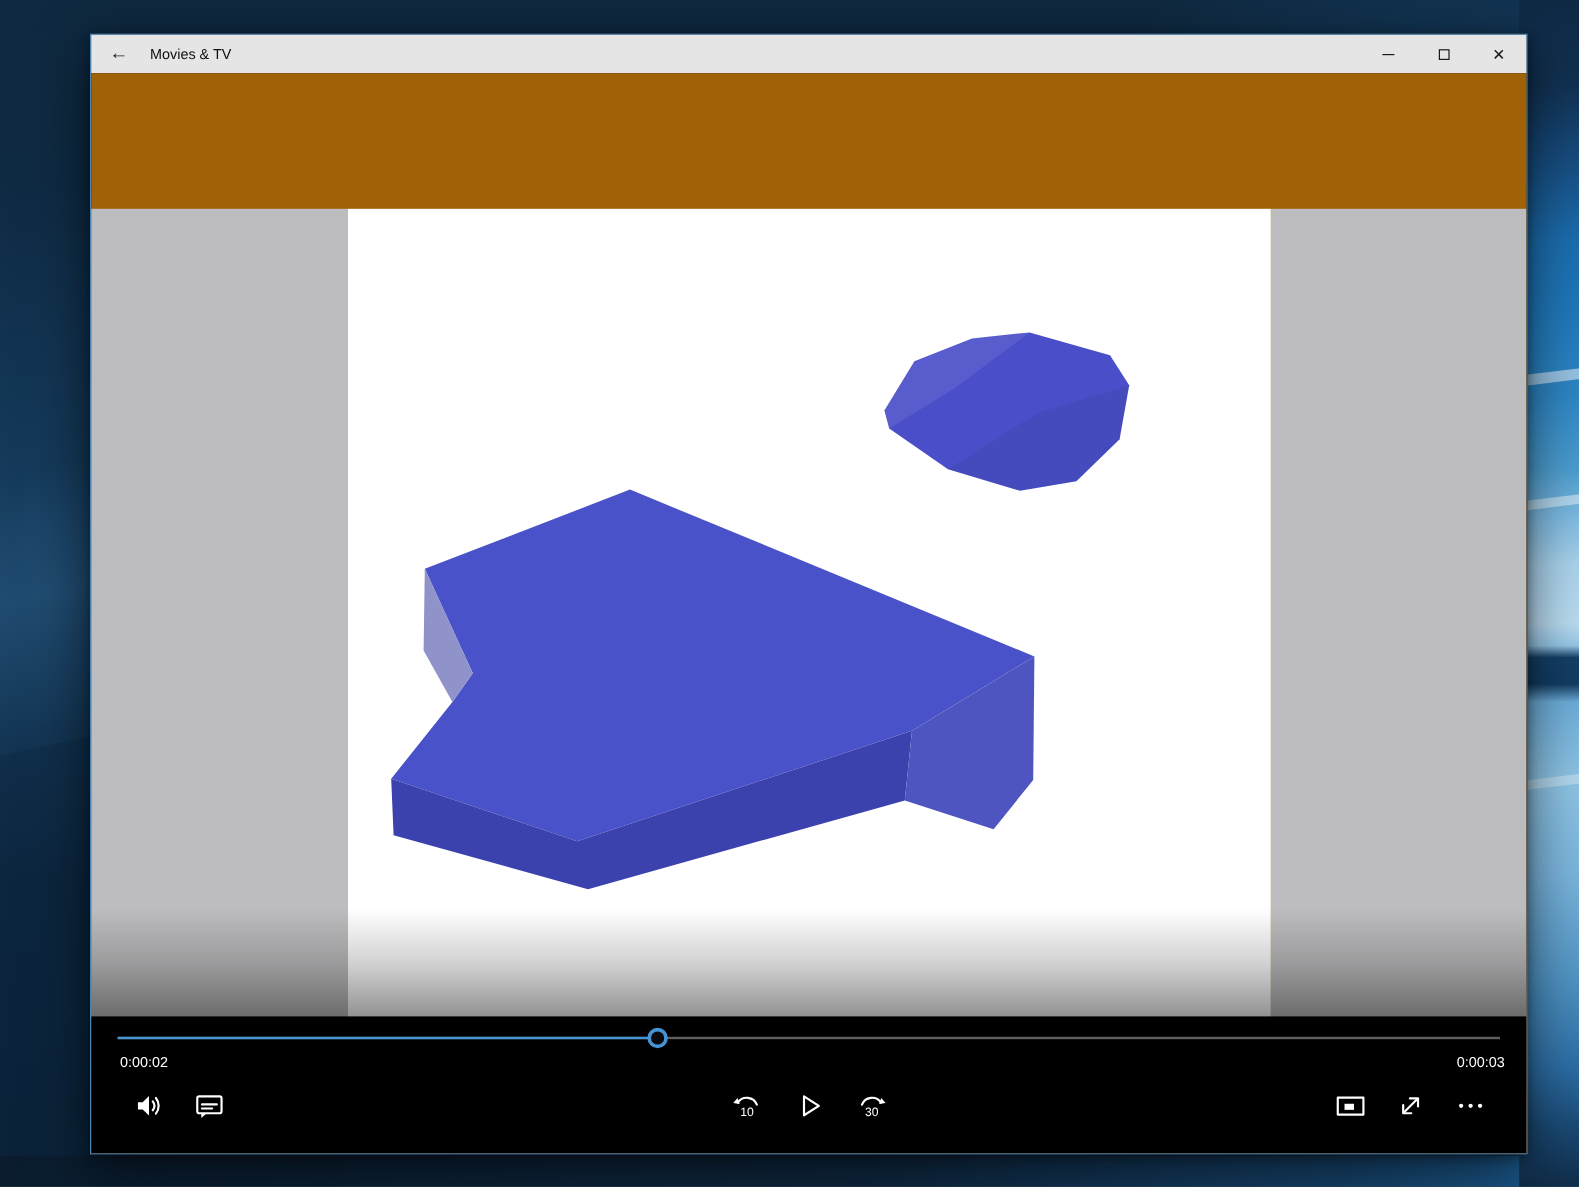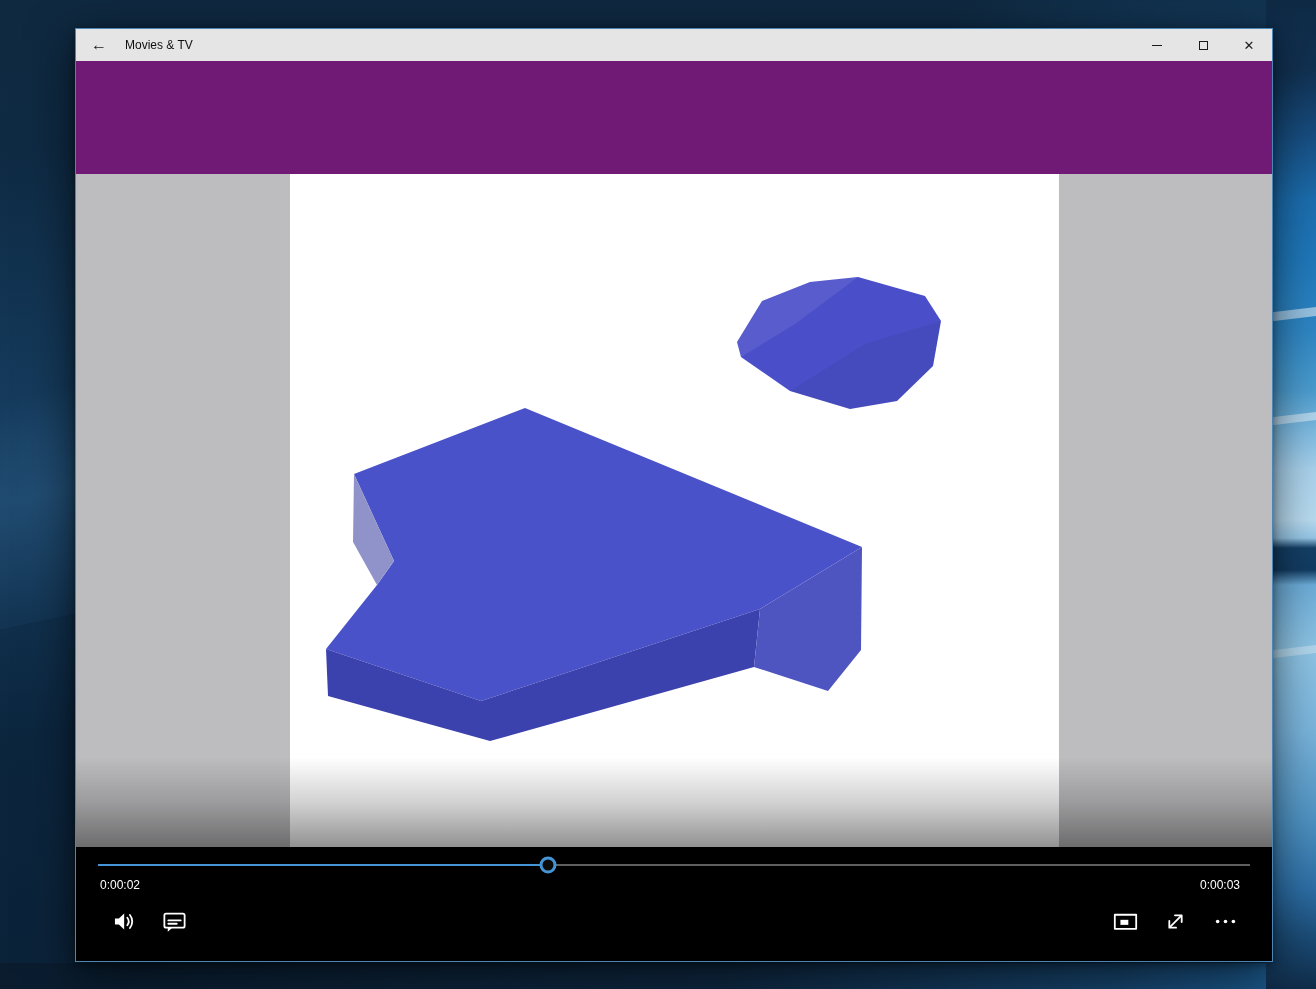--- a/index.html
+++ b/index.html
@@ -40,40 +40,40 @@
     font-size:16px; color:#1a1a1a; cursor:default; }
   .win-title { font-size:12px; color:#0f0f0f; margin-left:3px; }
   .caption-controls { position:absolute; right:0; top:0; height:32px; display:flex; }
   .cap-btn { width:46px; height:32px; display:flex; align-items:center; justify-content:center;
     color:#1a1a1a; font-size:13px; }
   .min-glyph { display:block; width:10px; height:0; border-top:1px solid #1a1a1a; }
   .max-glyph { display:block; width:9px; height:9px; border:1px solid #1a1a1a; }
   .close-glyph { font-size:13px; line-height:1; }
 
   
-  .stage { position:relative; width:100%; height:900px; background:#701a75; overflow:hidden;text-align:right; }
+  .stage { position:relative; width:100%; height:900px; background:#a16207; overflow:hidden;text-align:right; }
   .frame { position:absolute; left:0; top:113px; width:1196px; height:675px; display:flex; }
   .pillar { background:#bdbdbf; height:100%; }
   .pillar-left  { width:214px; }
   .pillar-right { width:213px; }
   .screen { width:769px; height:100%; background:#ffffff; position:relative; }
   .screen svg { display:block; width:769px; height:675px; }
   .shade { position:absolute; left:0; right:0; bottom:0; height:92px; pointer-events:none;
     background:linear-gradient(to bottom, rgba(0,0,0,0) 0%, rgba(0,0,0,0.18) 50%, rgba(0,0,0,0.44) 100%); }
 
   
   .controls { position:absolute; left:0; bottom:0; width:1196px; height:114px; background:#000; }
   .seek-row { position:absolute; left:22px; right:22px; top:9px; height:18px; }
   .seek-track { position:absolute; left:0; right:0; top:8px; height:2px; background:#5f5f5f; }
   .seek-played { position:absolute; left:0; top:8px; height:2px; background:#4595d6; }
   .seek-thumb { position:absolute; top:9px; width:17px; height:17px; border-radius:50%;
     border:3px solid #4595d6; background:#0b0b0b; transform:translate(-50%,-50%); }
   .time { position:absolute; top:31px; font-size:12px; color:#ffffff; }
   .time-left  { left:24px; }
-  .time-right { right:32px; }
+  .time-right { right:18px; }
 
   .btn { width:48px; height:48px; display:flex; align-items:center; justify-content:center; }
   .btn svg { width:27px; height:27px; }
   .icons-left   { position:absolute; left:24px;  top:50px; display:flex; gap:2px; }
   .icons-center { position:absolute; left:50%;   top:50px; transform:translateX(-50%); display:flex; gap:4px; }
   .icons-right  { position:absolute; right:23px; top:50px; display:flex; gap:2px; }
   .ic { stroke:#fff; fill:none; stroke-width:1.6; stroke-linecap:round; stroke-linejoin:round; }
   .icf { fill:#fff; stroke:none; }
   .skip-label { font:9px "Liberation Sans",sans-serif; fill:#fff; stroke:none; text-anchor:middle; }
 </style>
@@ -146,20 +146,41 @@
         <div class="btn">
           <svg viewBox="0 0 24 24">
             <rect class="ic" x="3" y="5" width="18" height="12.5" rx="1.5"></rect>
             <path class="ic" d="M6.5,11 H17.5"></path>
             <path class="ic" d="M6.5,14 H14"></path>
             <path class="icf" d="M6,17.5 L6,21 L10,17.5 Z"></path>
           </svg>
         </div>
       </div>
 
+      <div class="icons-center">
+        <div class="btn">
+          <svg viewBox="0 0 24 24">
+            <path class="ic" d="M5.2,9.6 A8,8 0 0 1 19.3,11.2"></path>
+            <polygon class="icf" points="6.6,10.6 1.8,9.9 5.0,6.2"></polygon>
+            <text class="skip-label" x="12" y="19.5">10</text>
+          </svg>
+        </div>
+        <div class="btn">
+          <svg viewBox="0 0 24 24">
+            <polygon class="ic" points="8,5 19,12 8,19"></polygon>
+          </svg>
+        </div>
+        <div class="btn">
+          <svg viewBox="0 0 24 24">
+            <path class="ic" d="M18.8,9.6 A8,8 0 0 0 4.7,11.2"></path>
+            <polygon class="icf" points="17.4,10.6 22.2,9.9 19.0,6.2"></polygon>
+            <text class="skip-label" x="12" y="19.5">30</text>
+          </svg>
+        </div>
+      </div>
 
       <div class="icons-right">
         <div class="btn">
           <svg viewBox="0 0 24 24">
             <rect class="ic" x="2.5" y="6" width="19" height="12.5"></rect>
             <rect class="icf" x="7.5" y="10.5" width="7" height="4.5"></rect>
           </svg>
         </div>
         <div class="btn">
           <svg viewBox="0 0 24 24">

